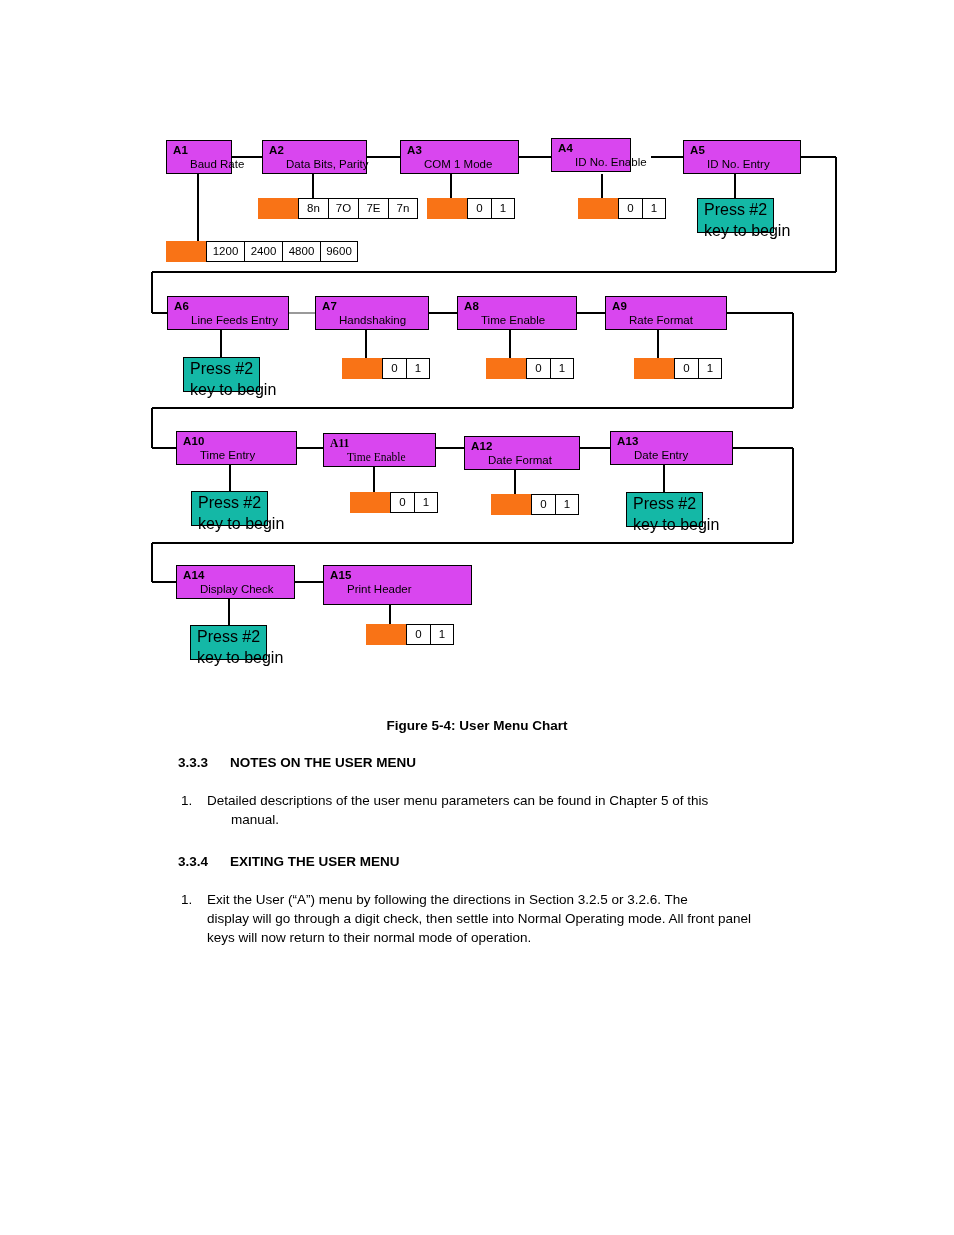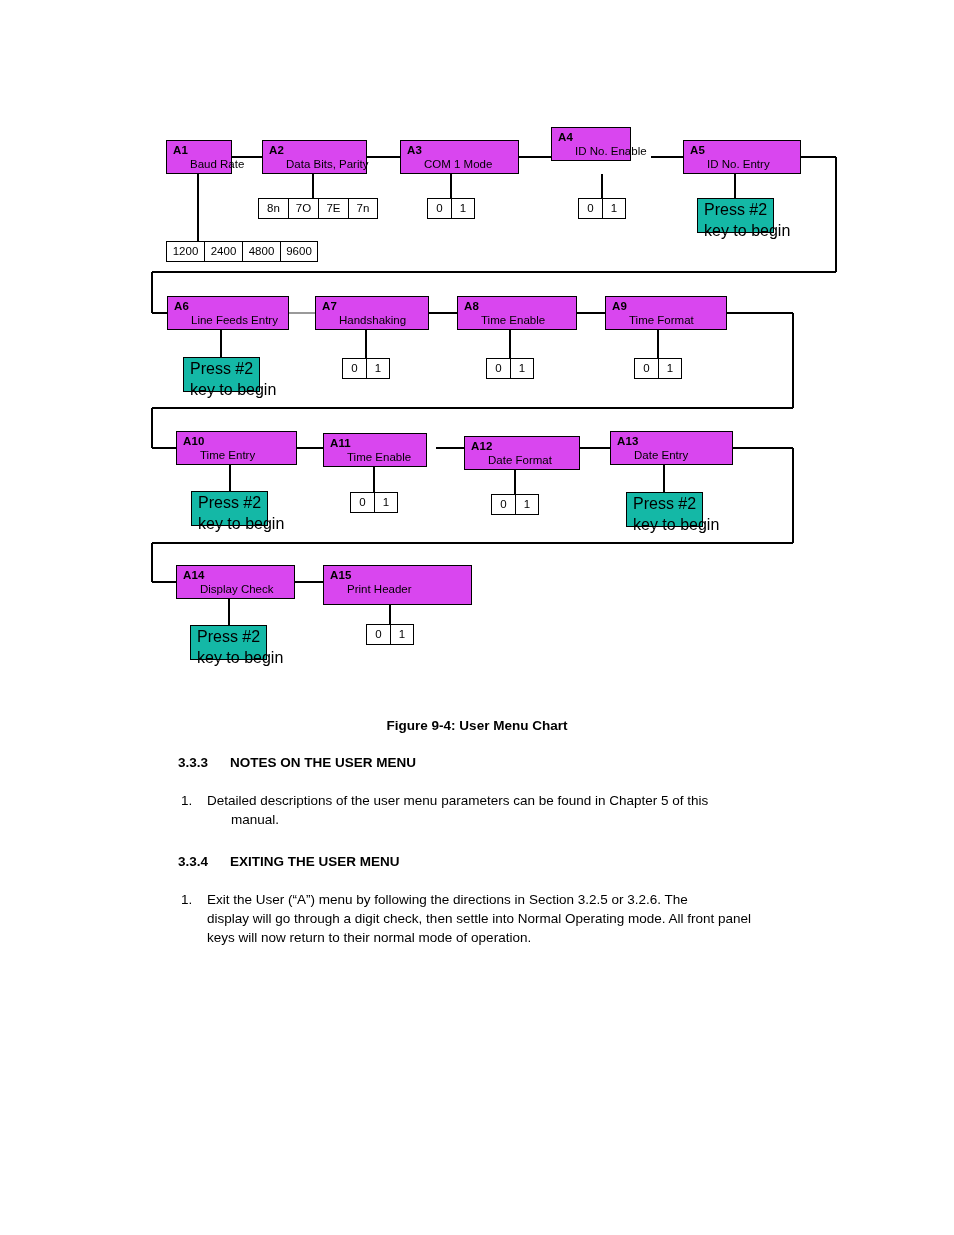--- a/index.html
+++ b/index.html
@@ -62,20 +62,21 @@
     line-height: 1.3;
     font-size: 16px;
   }
   .press span { display: block; white-space: nowrap; }
 
   .opts {
     position: absolute;
     display: flex;
     box-sizing: border-box;
     background: #f97316;
+    padding-left: 40px;
   }
   .opts .cell {
     box-sizing: border-box;
     border: 1.3px solid #000;
     border-right-width: 0;
     height: 21px;
     line-height: 19px;
     text-align: center;
     font-size: 11.5px;
     background: #fff;
@@ -209,21 +210,21 @@
 
   <div class="node" style="left:400px; top:140px; width:119px; height:34px;">
     <span class="code">A3</span>
     <span class="name">COM 1 Mode</span>
   </div>
   <div class="opts bin" style="left:427px; top:198px;">
     <div class="cell">0</div>
     <div class="cell">1</div>
   </div>
 
-  <div class="node" style="left:551px; top:127px; width:80px; height:34px;">
+  <div class="node" style="left:551px; top:138px; width:80px; height:34px;">
     <span class="code">A4</span>
     <span class="name">ID No. Enable</span>
   </div>
   <div class="opts bin" style="left:578px; top:198px;">
     <div class="cell">0</div>
     <div class="cell">1</div>
   </div>
 
   <div class="node" style="left:683px; top:140px; width:118px; height:34px;">
     <span class="code">A5</span>
@@ -256,37 +257,37 @@
     <span class="code">A8</span>
     <span class="name">Time Enable</span>
   </div>
   <div class="opts bin" style="left:486px; top:358px;">
     <div class="cell">0</div>
     <div class="cell">1</div>
   </div>
 
   <div class="node" style="left:605px; top:296px; width:122px; height:34px;">
     <span class="code">A9</span>
-    <span class="name">Time Format</span>
+    <span class="name">Rate Format</span>
   </div>
   <div class="opts bin" style="left:634px; top:358px;">
     <div class="cell">0</div>
     <div class="cell">1</div>
   </div>
 
   <div class="node" style="left:176px; top:431px; width:121px; height:34px;">
     <span class="code">A10</span>
     <span class="name">Time Entry</span>
   </div>
   <div class="press" style="left:191px; top:491px; width:77px; height:35px;">
     <span>Press #2</span>
     <span>key to begin</span>
   </div>
 
-  <div class="node" style="left:323px; top:433px; width:104px; height:34px;">
+  <div class="node" style="left:323px; top:433px; width:113px; height:34px;font-family:Liberation Serif, serif;">
     <span class="code">A11</span>
     <span class="name">Time Enable</span>
   </div>
   <div class="opts bin" style="left:350px; top:492px;">
     <div class="cell">0</div>
     <div class="cell">1</div>
   </div>
 
   <div class="node" style="left:464px; top:436px; width:116px; height:34px;">
     <span class="code">A12</span>
@@ -318,21 +319,21 @@
   <div class="node" style="left:323px; top:565px; width:149px; height:40px;">
     <span class="code">A15</span>
     <span class="name">Print Header</span>
   </div>
   <div class="opts bin" style="left:366px; top:624px;">
     <div class="cell">0</div>
     <div class="cell">1</div>
   </div>
 </div>
 
-<div class="figcaption">Figure 9-4: User Menu Chart</div>
+<div class="figcaption">Figure 5-4: User Menu Chart</div>
 
 <div class="sec-head" style="top:755px;">
   <span class="num">3.3.3</span><span>NOTES ON THE USER MENU</span>
 </div>
 
 <div class="list-item" style="top:791px;">
   <span class="marker">1.</span>
   <span class="body">Detailed descriptions of the user menu parameters can be found in Chapter 5 of this</span>
   <span class="cont" style="margin-left:50px;">manual.</span>
 </div>

